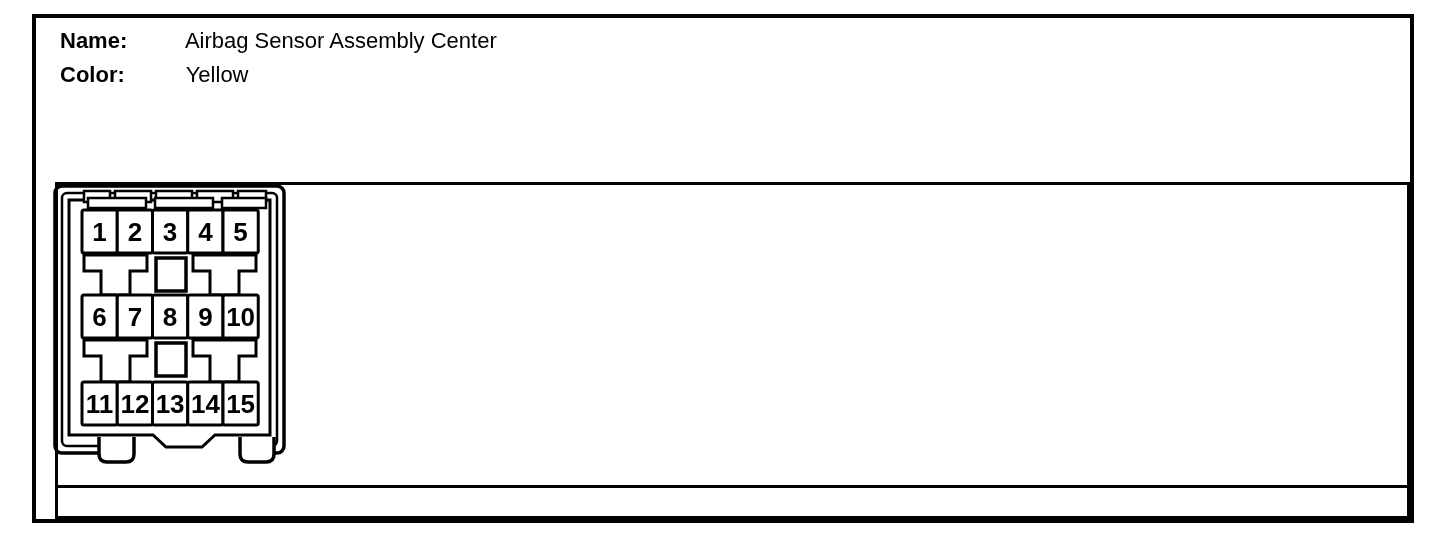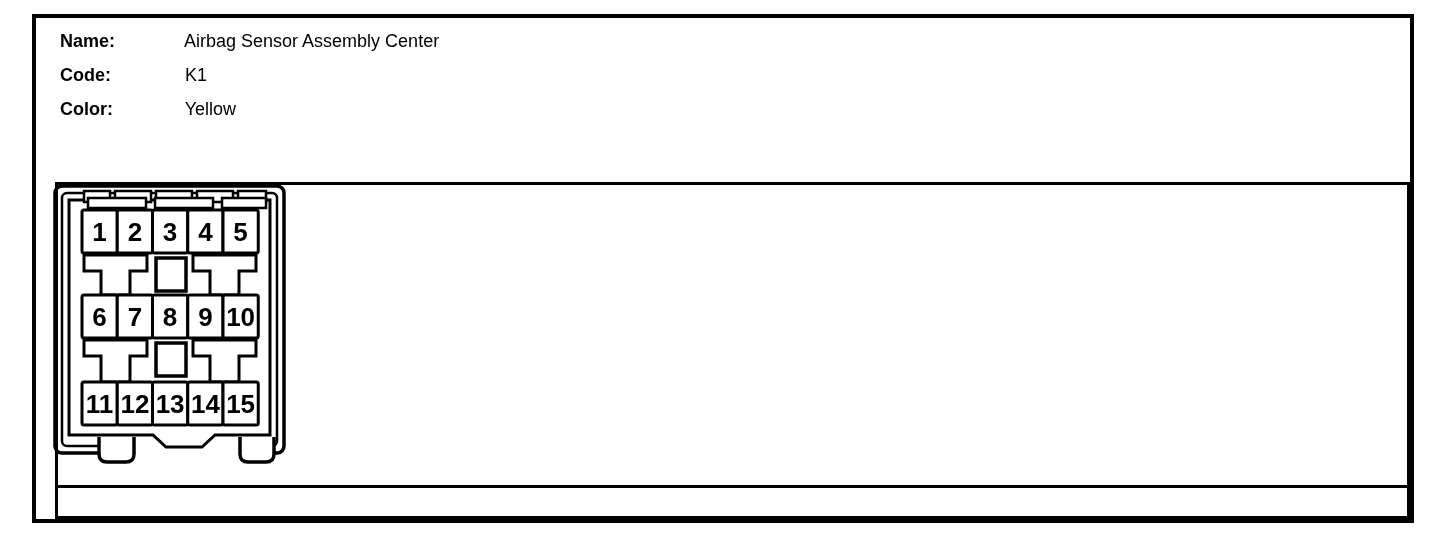--- a/index.html
+++ b/index.html
@@ -15,21 +15,21 @@
     width:1382px;height:509px;
     border:4px solid #000;
     box-sizing:border-box;
     background:#fff;
   }
   .header{
     position:absolute;left:24px;top:6px;
   }
   .field-row{
     line-height:34px;
-    font-size:18px;
+    font-size:22px;
     white-space:nowrap;
   }
   .field-label{
     display:inline-block;
     width:120px;
     font-weight:bold;
   }
   .field-value{
     font-weight:normal;
   }
@@ -62,24 +62,20 @@
 </style>
 </head>
 <body>
 
 <div class="frame">
 
   <div class="header">
     <div class="field-row">
       <span class="field-label">Name:</span>
       <span class="field-value">Airbag Sensor Assembly Center</span>
-    </div>
-    <div class="field-row">
-      <span class="field-label">Code:</span>
-      <span class="field-value">K1</span>
     </div>
     <div class="field-row">
       <span class="field-label">Color:</span>
       <span class="field-value">Yellow</span>
     </div>
   </div>
 
   <div class="diagram-box"></div>
   <div class="footer-strip"></div>
 

